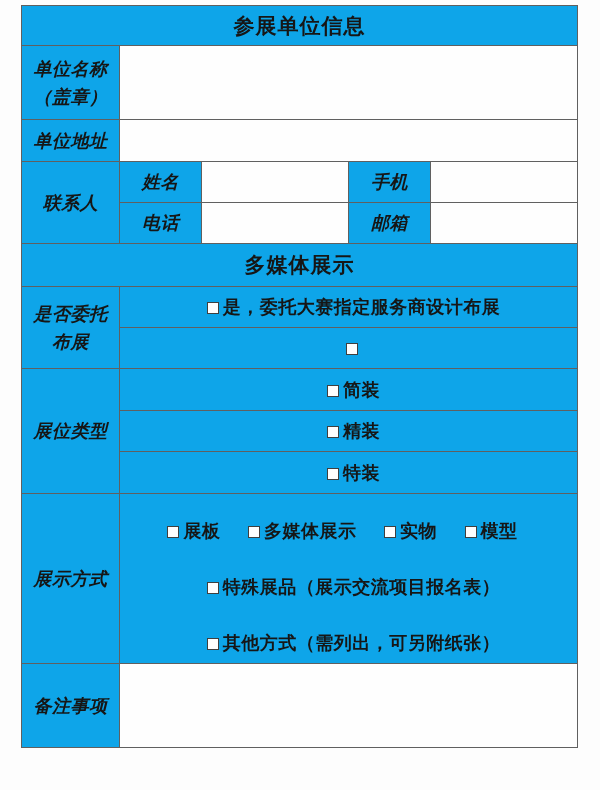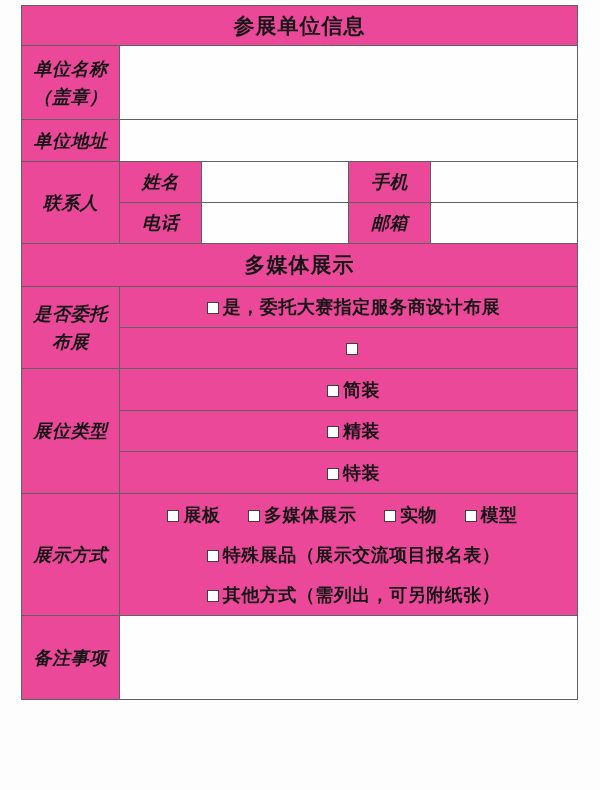--- a/index.html
+++ b/index.html
@@ -34,42 +34,42 @@
     table-layout: fixed;
     width: 556px;
     margin: 5px 0 0 21px;
   }
   td {
     border: 1px solid #606060;
     font-size: 18px;
     letter-spacing: 0.5px;
     padding: 0;
     vertical-align: middle;
-    background: #ec4899;
+    background: #0ea5e9;
   }
   td.section {
     text-align: center;
     font-size: 21px;
     letter-spacing: 1px;
   }
   td.lbl { text-align: center; font-style: italic; }
   td.opt { padding-left: 10px; text-align: center; }
   td.input-cell { background: #fefefe; }
   .two-line div { line-height: 28px; }
   .cb {
     display: inline-block;
     width: 12px;
     height: 12px;
     border: 1.5px solid #3f3f3f;
     background: #fefefe;
     vertical-align: -1px;
     margin-right: 4px;
   }
   .opt-group { margin-right: 22px; white-space: nowrap; }
-  .ml-row { line-height: 40px; height: 40px; white-space: nowrap; }
+  .ml-row { line-height: 40px; height: 40px; white-space: nowrap; margin-top: 16px; }
   .ml-wrap { padding: 1px 0 0 0; }
   
   tr.h40  td { height: 40px; }
   tr.h74  td { height: 74px; }
   tr.h42  td { height: 42px; }
   tr.h41  td { height: 41px; }
   tr.h43  td { height: 43px; }
   tr.h121 td { height: 121px; }
   tr.h84  td { height: 84px; }
 </style>

